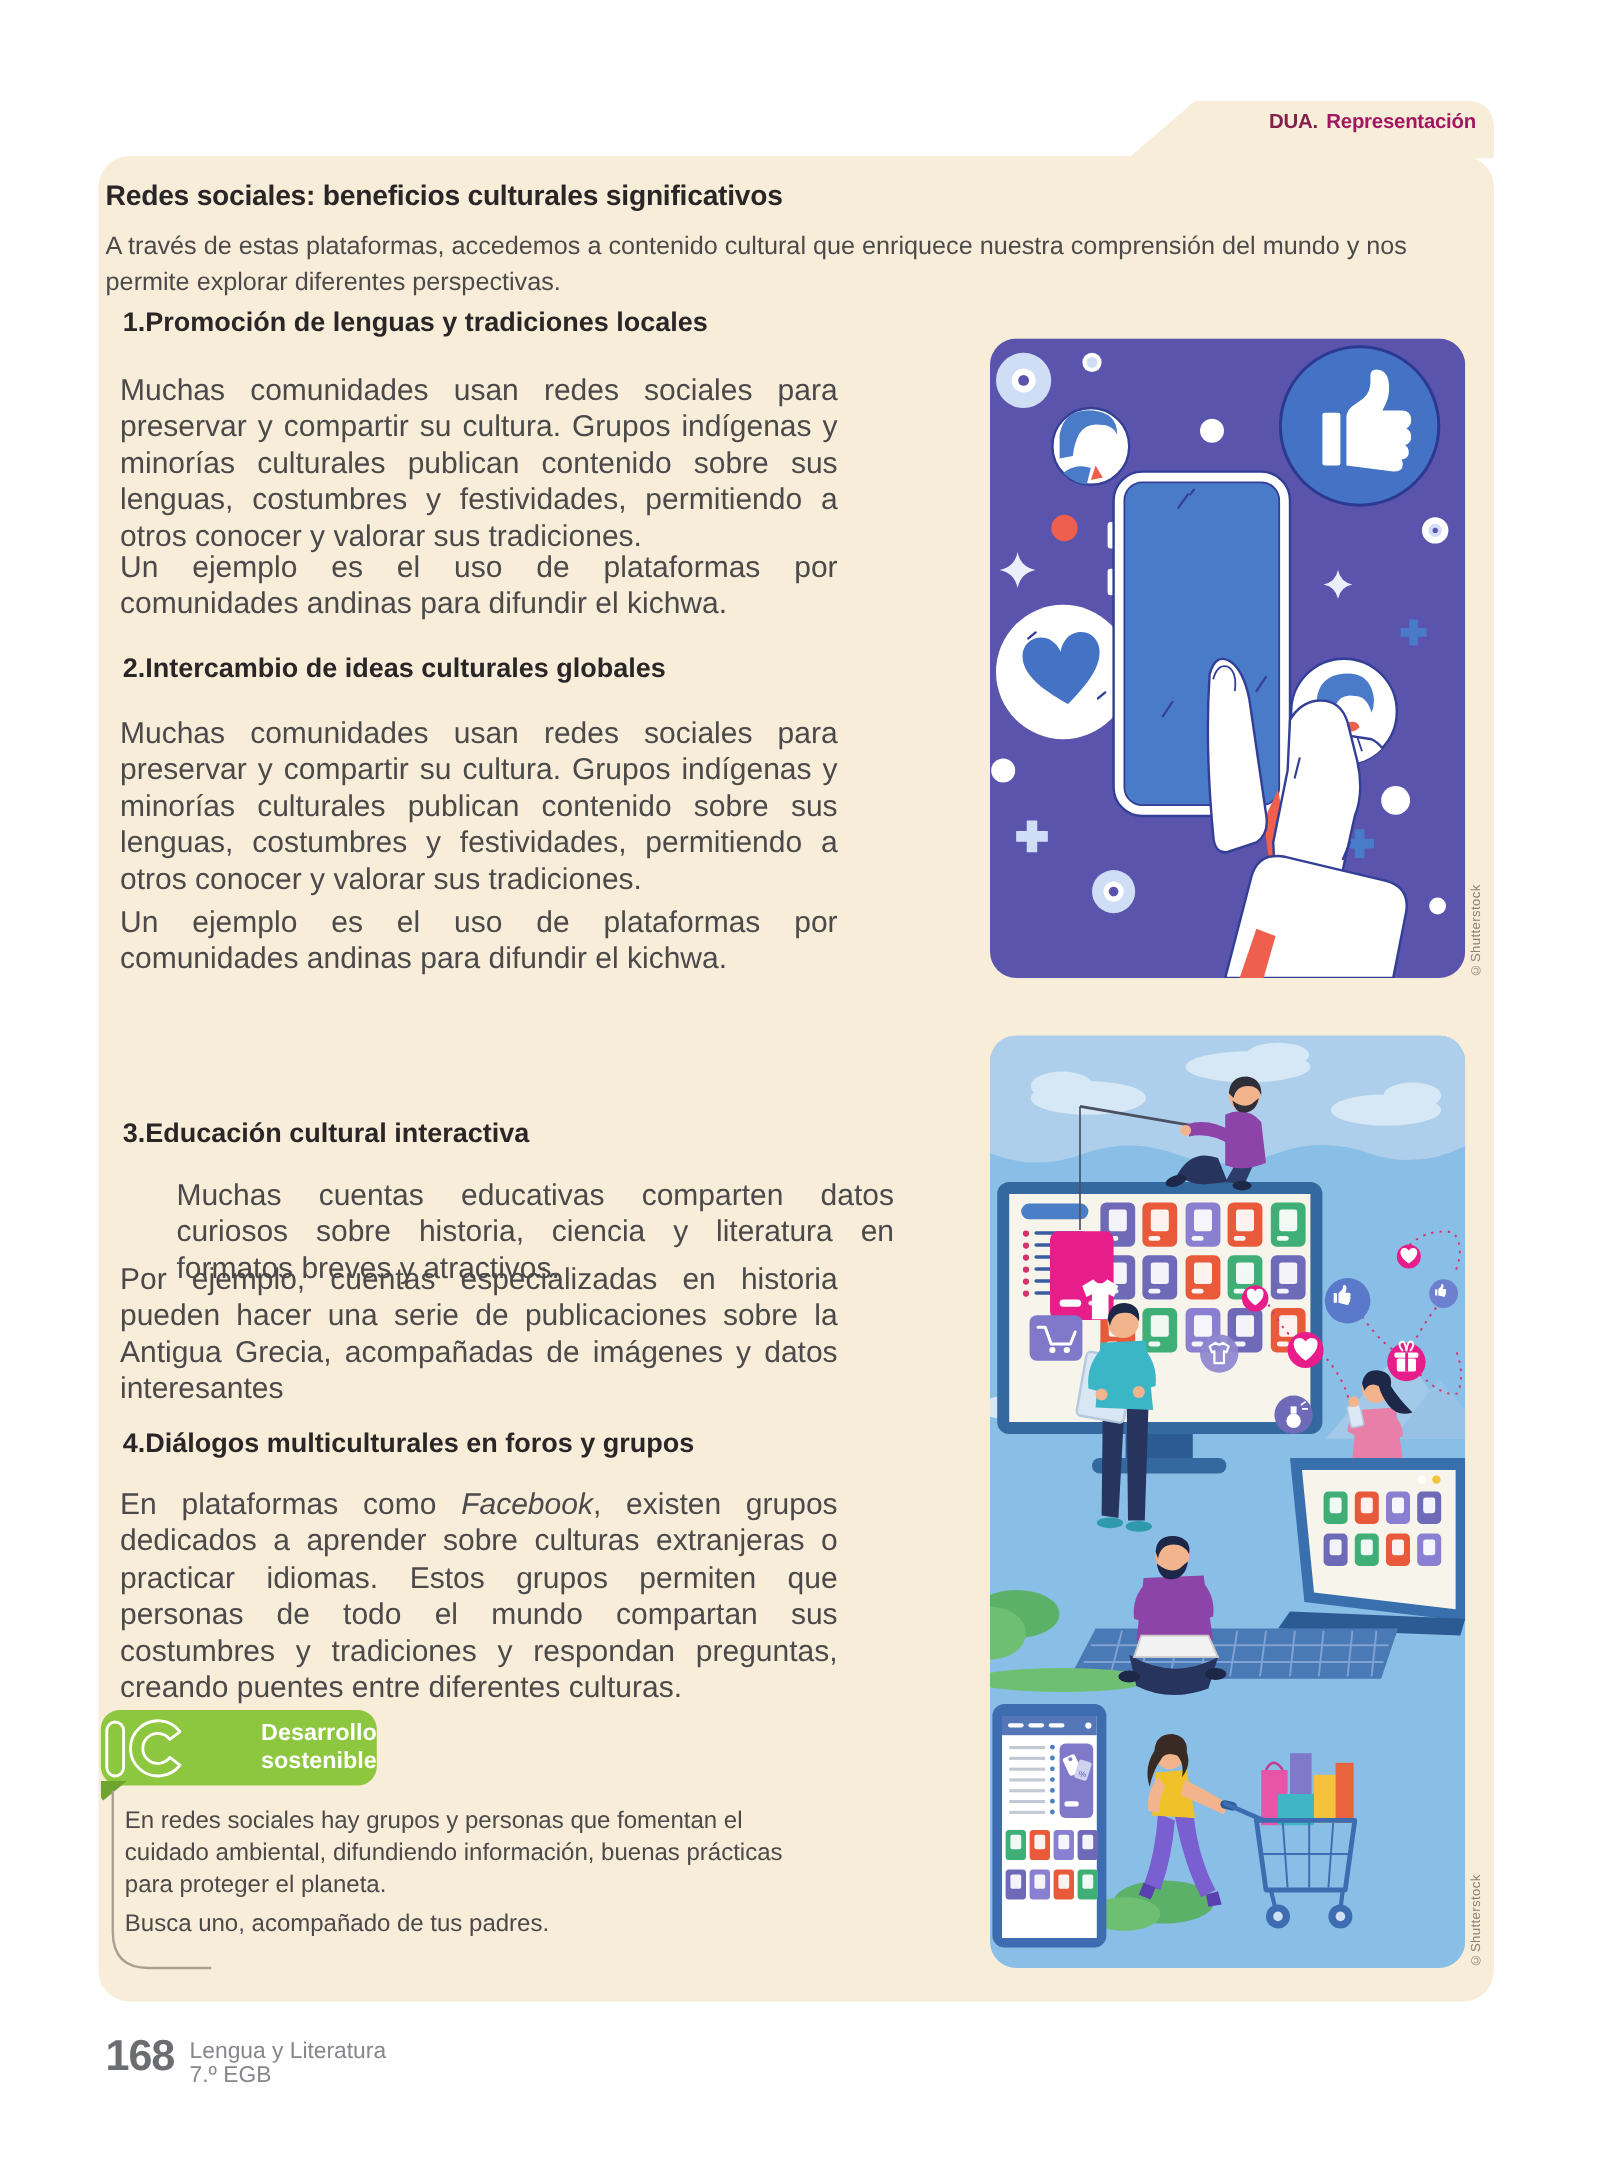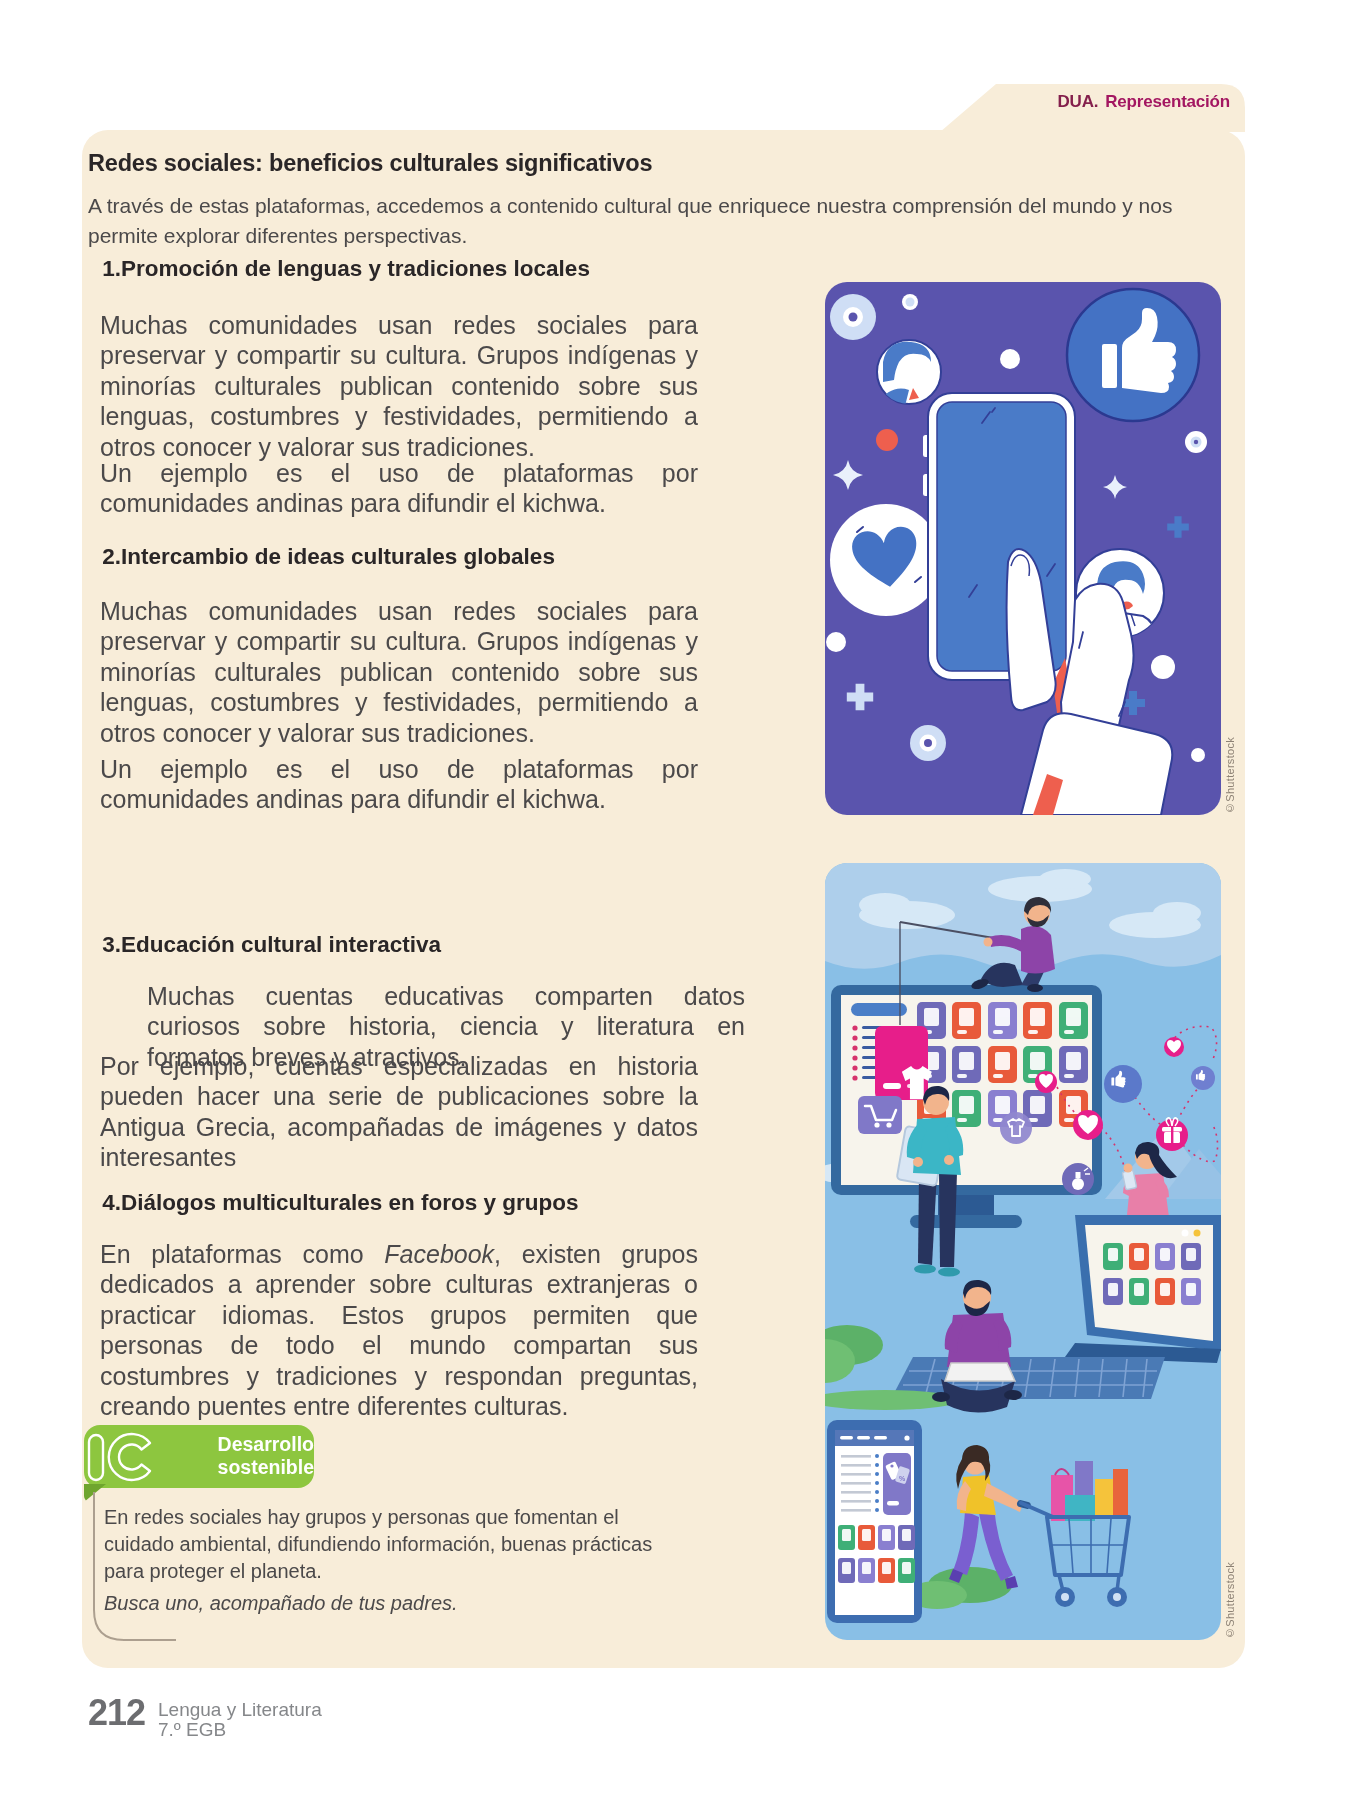--- a/index.html
+++ b/index.html
@@ -31,21 +31,21 @@
   .credit1{left:1224px;top:692px;} .credit2{left:1224px;top:1517px;}
   
   .eco-badge{left:84px;top:1425px;width:230px;height:63px;background:var(--badge_green,#8dc63f);border-radius:16px;}
   .eco-tail{left:84px;top:1484px;width:22px;height:18px;background:#6fa52e;
             clip-path:polygon(0 0,100% 0,0 100%);border-bottom-left-radius:6px;}
   .eco-logo{left:86px;top:1430px;}
   .eco-badge-text{left:168px;top:1433px;width:146px;text-align:right;color:#ffffff;font-weight:bold;
                   font-size:19.5px;line-height:23px;}
   .eco-bracket{left:88px;top:1492px;}
   .eco-body{left:104px;top:1504px;width:586px;font-size:20px;line-height:27px;color:var(--text_body,#4b494a);}
-  .eco-cta{left:104px;top:1592px;font-size:20px;font-style:italic;color:var(--text_body,#4b494a);}
+  .eco-cta{left:104px;top:1592px;font-size:20px;color:var(--text_body,#4b494a);}
   
   .page-num{left:88px;top:1692px;font-size:36px;font-weight:bold;color:var(--footer_gray,#6c6d70);letter-spacing:-1px;}
   .footer-meta{left:158px;top:1700px;font-size:19px;line-height:19.5px;color:#85878a;}
 </style>
 </head>
 <body>
 
 <div class="abs panel"></div>
 
 <svg class="abs tab-svg" width="305" height="48">
@@ -537,17 +537,17 @@
 <div class="abs eco-badge-text">
   <div>Desarrollo</div>
   <div>sostenible</div>
 </div>
 <svg class="abs eco-bracket" width="96" height="156" viewBox="0 0 96 156">
   <path d="M6 0 V118 Q6 148 36 148 H88" fill="none" stroke="#ac9f8f" stroke-width="2"></path>
 </svg>
 <div class="abs eco-body">En redes sociales hay grupos y personas que fomentan el cuidado ambiental, difundiendo información, buenas prácticas para proteger el planeta.</div>
 <div class="abs eco-cta">Busca uno, acompañado de tus padres.</div>
 
-<div class="abs page-num">212</div>
+<div class="abs page-num">168</div>
 <div class="abs footer-meta">
   <div>Lengua y Literatura</div>
   <div>7.º EGB</div>
 </div>
 
 </body></html>

